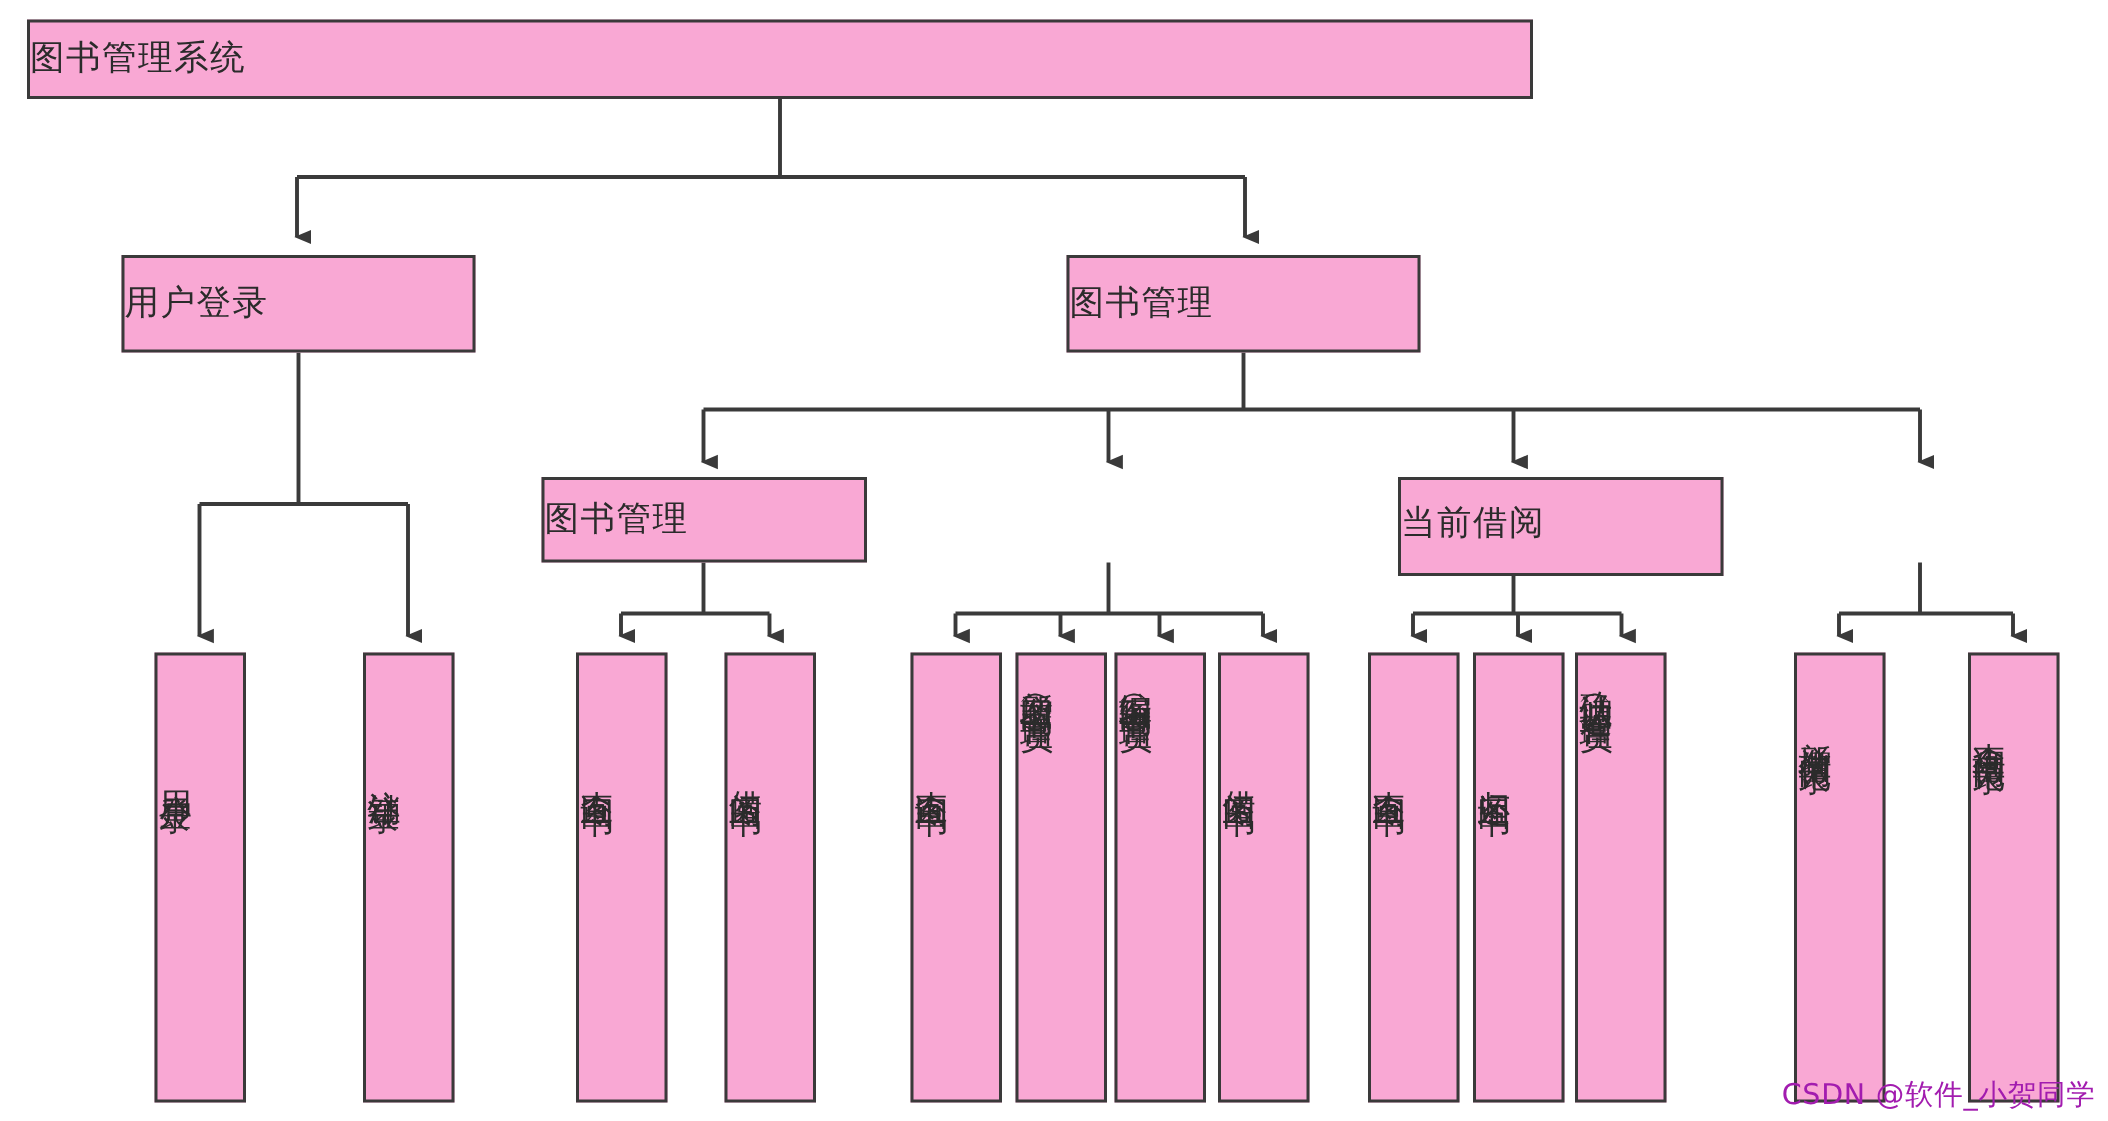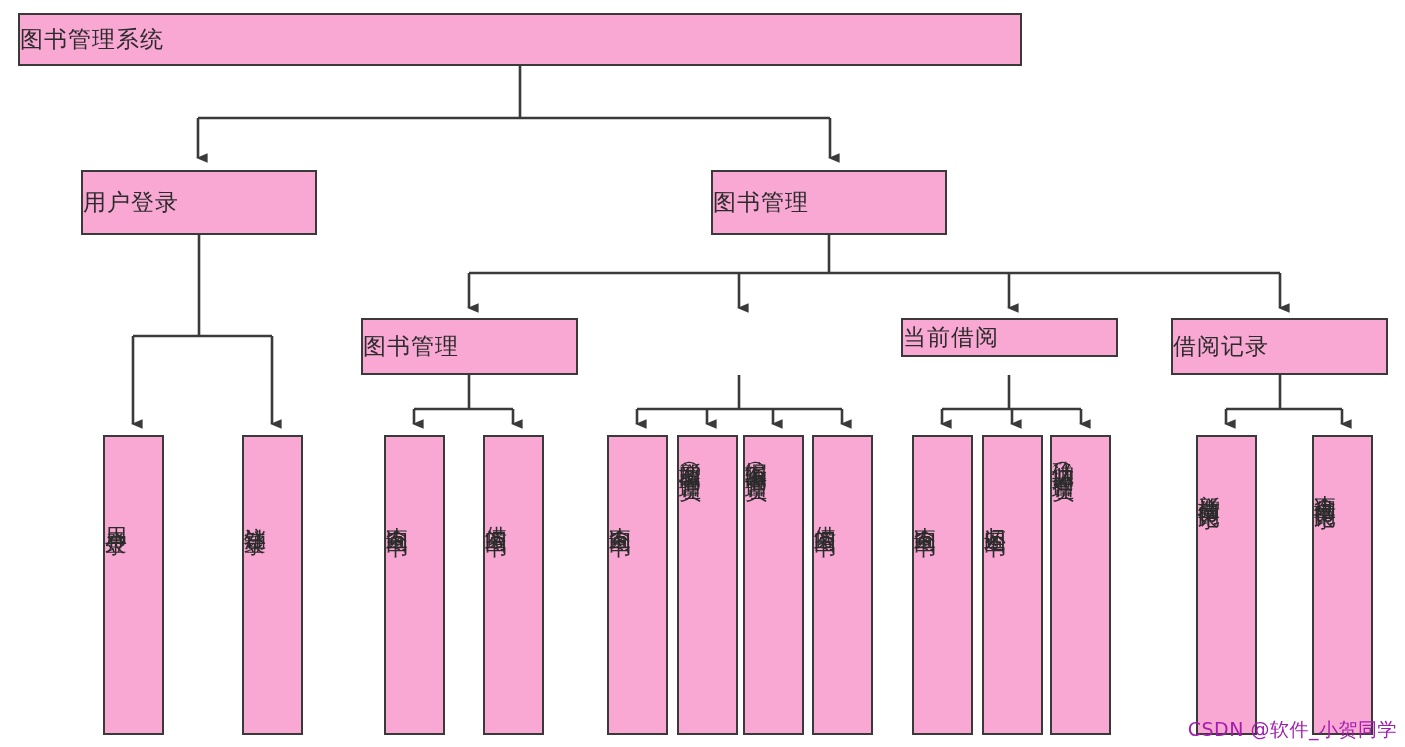--- a/index.html
+++ b/index.html
@@ -115,25 +115,22 @@
   <div class="node h-node" style="left:81px;top:170px;width:236px;height:65px;">
     <span class="lbl">用户登录</span>
   </div>
   <div class="node h-node" style="left:711px;top:170px;width:236px;height:65px;">
     <span class="lbl">图书管理</span>
   </div>
 
   <div class="node h-node" style="left:361px;top:318px;width:217px;height:57px;">
     <span class="lbl">图书管理</span>
   </div>
-  <div class="node h-node" style="left:901px;top:318px;width:217px;height:39px;">
+  <div class="node h-node" style="left:932px;top:318px;width:217px;height:66px;font-family:Liberation Mono, monospace;">
     <span class="lbl">当前借阅</span>
-  </div>
-  <div class="node h-node" style="left:1171px;top:318px;width:217px;height:57px;">
-    <span class="lbl">借阅记录</span>
   </div>
 
   <div class="node v-node" style="left:103px;top:435px;width:61px;height:300px;padding-top:72px;">
     <span class="lbl">用户登录</span>
   </div>
   <div class="node v-node" style="left:242px;top:435px;width:61px;height:300px;padding-top:72px;">
     <span class="lbl">注销登录</span>
   </div>
 
   <div class="node v-node" style="left:384px;top:435px;width:61px;height:300px;padding-top:72px;">

